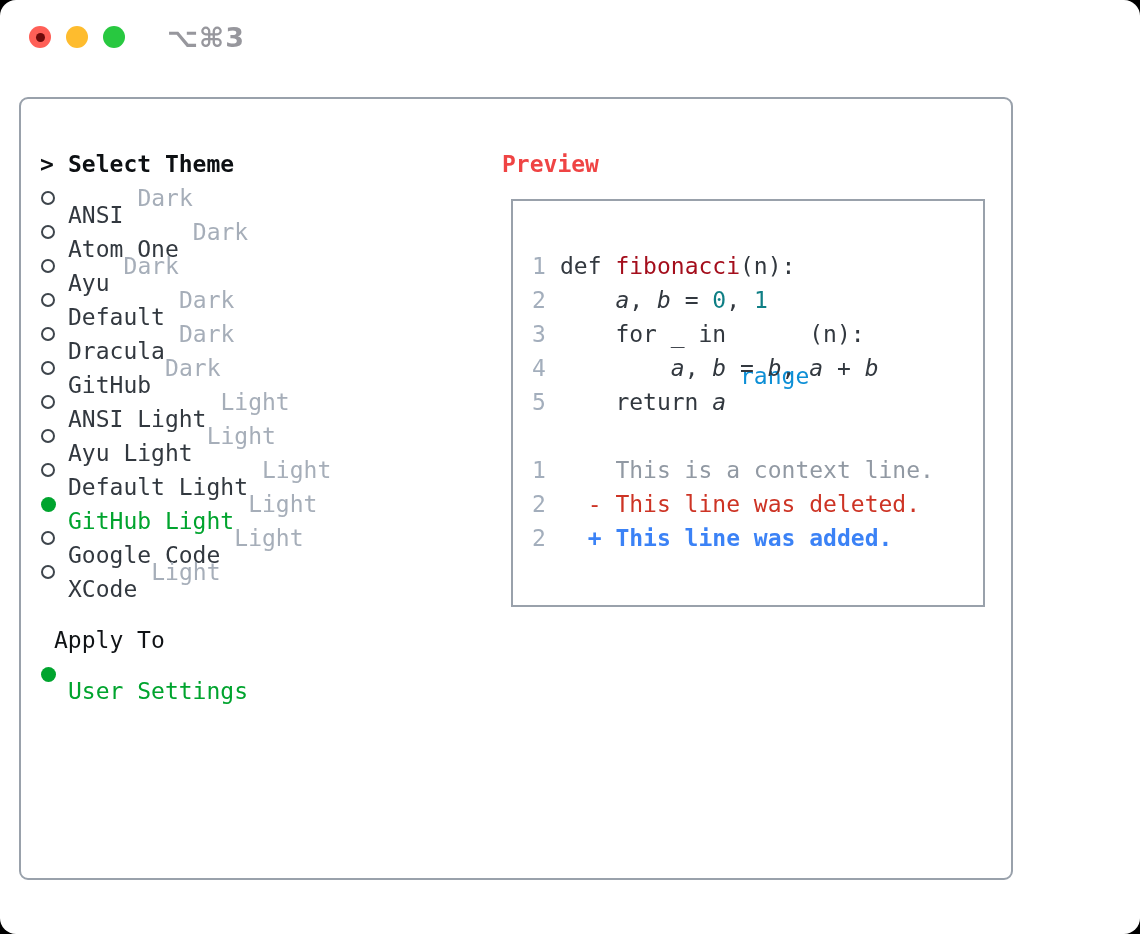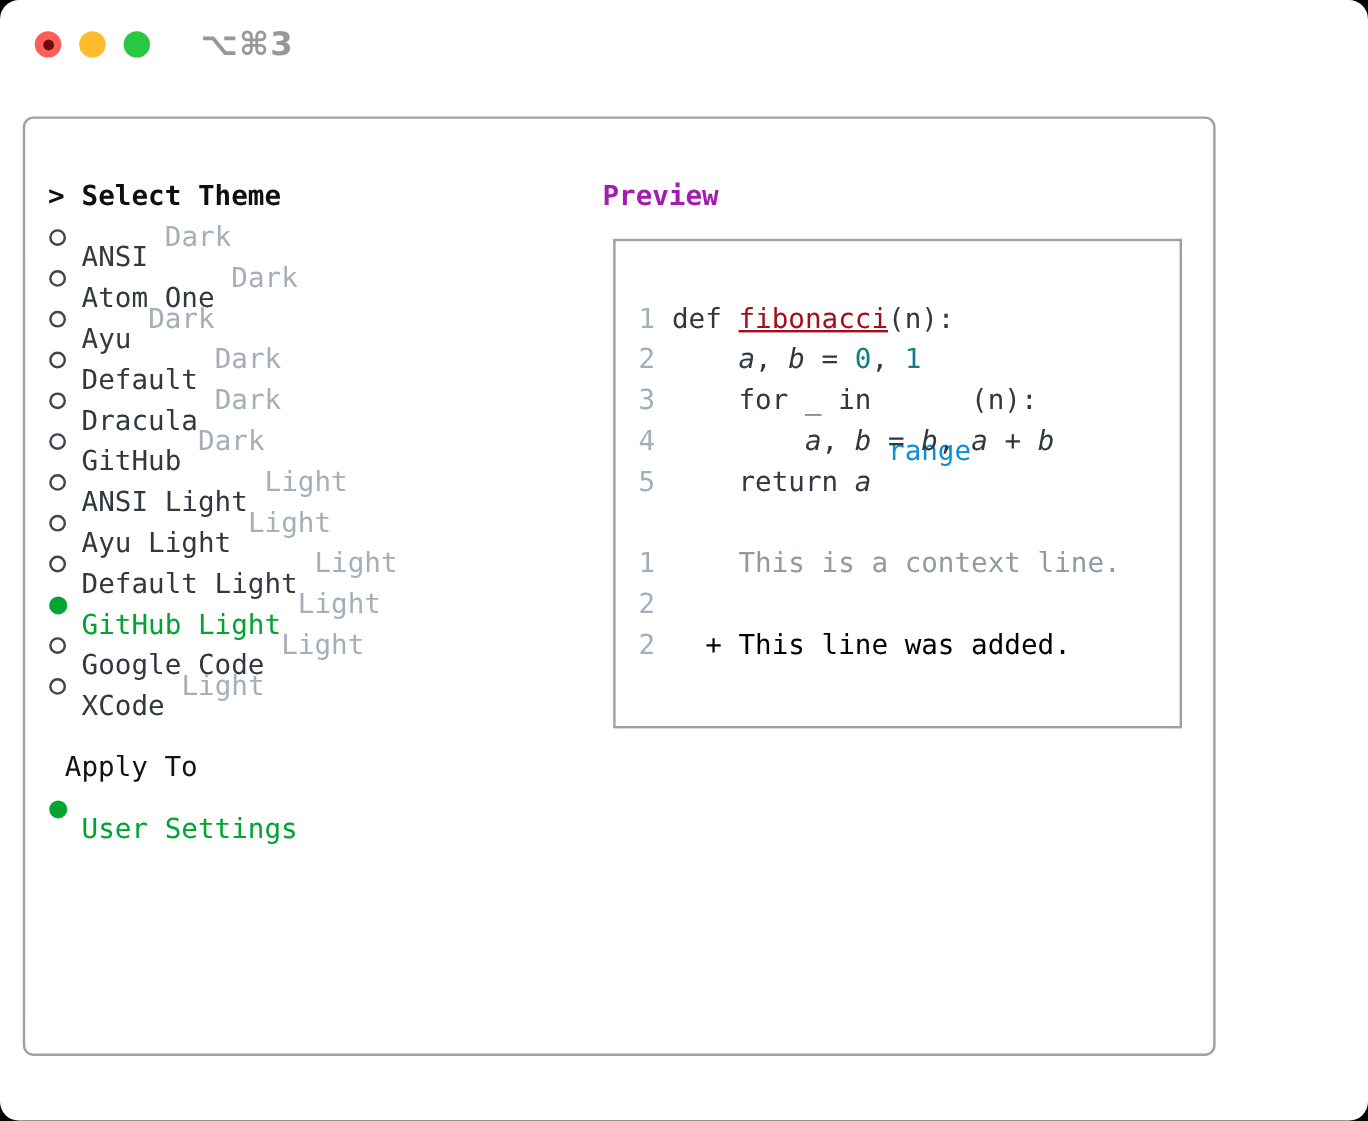--- a/index.html
+++ b/index.html
@@ -38,36 +38,36 @@
   .fill{width:15px;height:15px;border-radius:50%;background:#00a42e;margin-left:1px;}
   .prompt{font-weight:bold;color:#0d1013;}
   .heading{font-weight:bold;color:#0d1013;}
   .iname{color:#32383f;margin-top:34px;}
   .iname.sel{color:#00a42e;}
   .ivariant{color:#a6aeb9;margin-left:14px;}
   .gap{height:34px;}
   .apply-heading{margin-left:14px;height:34px;color:#101316;}
   .hint{color:#a6aeb9;height:34px;}
   
-  .preview-heading{font-weight:bold;color:#a21caf;height:34px;}
+  .preview-heading{font-weight:bold;color:#ef4444;height:34px;}
   .codebox{
     margin-left:9px;margin-top:18px;height:408px;box-sizing:border-box;
     border:2px solid #99a1ab;background:#fff;padding:48px 0 0 19px;
   }
   .crow{display:flex;height:34px;}
   .ln{width:28px;flex:none;color:#a3aebc;white-space:pre;}
   .crow span.tk{white-space:pre;}
   .tk-plain{color:#32383f;}
-  .tk-function{color:#a40e1c;text-decoration:underline;}
+  .tk-function{color:#a40e1c;}
   .tk-number{color:#0f7f85;}
   .tk-builtin{color:#0d8fd6;margin-top:42px;}
   .tk-variable{color:#32383f;font-style:italic;}
   .tk-context{color:#9199a3;text-align:right;}
   .tk-deleted{color:#cd3425;}
-  .tk-added{color:#000000;}
+  .tk-added{color:#3b82f6;font-weight:bold;}
 </style>
 </head>
 <body>
 
 <div class="screen">
 
   <div class="titlebar">
     <div class="lights">
       <div class="light red">
           <span class="innerdot"></span>
@@ -155,20 +155,21 @@
           </div>
           <div class="crow">
             <span class="ln"></span>
           </div>
           <div class="crow">
             <span class="ln">1</span>
             <span class="tk tk-context">    This is a context line.</span>
           </div>
           <div class="crow">
             <span class="ln">2</span>
+            <span class="tk tk-deleted">  - This line was deleted.</span>
           </div>
           <div class="crow">
             <span class="ln">2</span>
             <span class="tk tk-added">  + This line was added.</span>
           </div>
         </div>
     </div>
 
   </div>
 </div>

